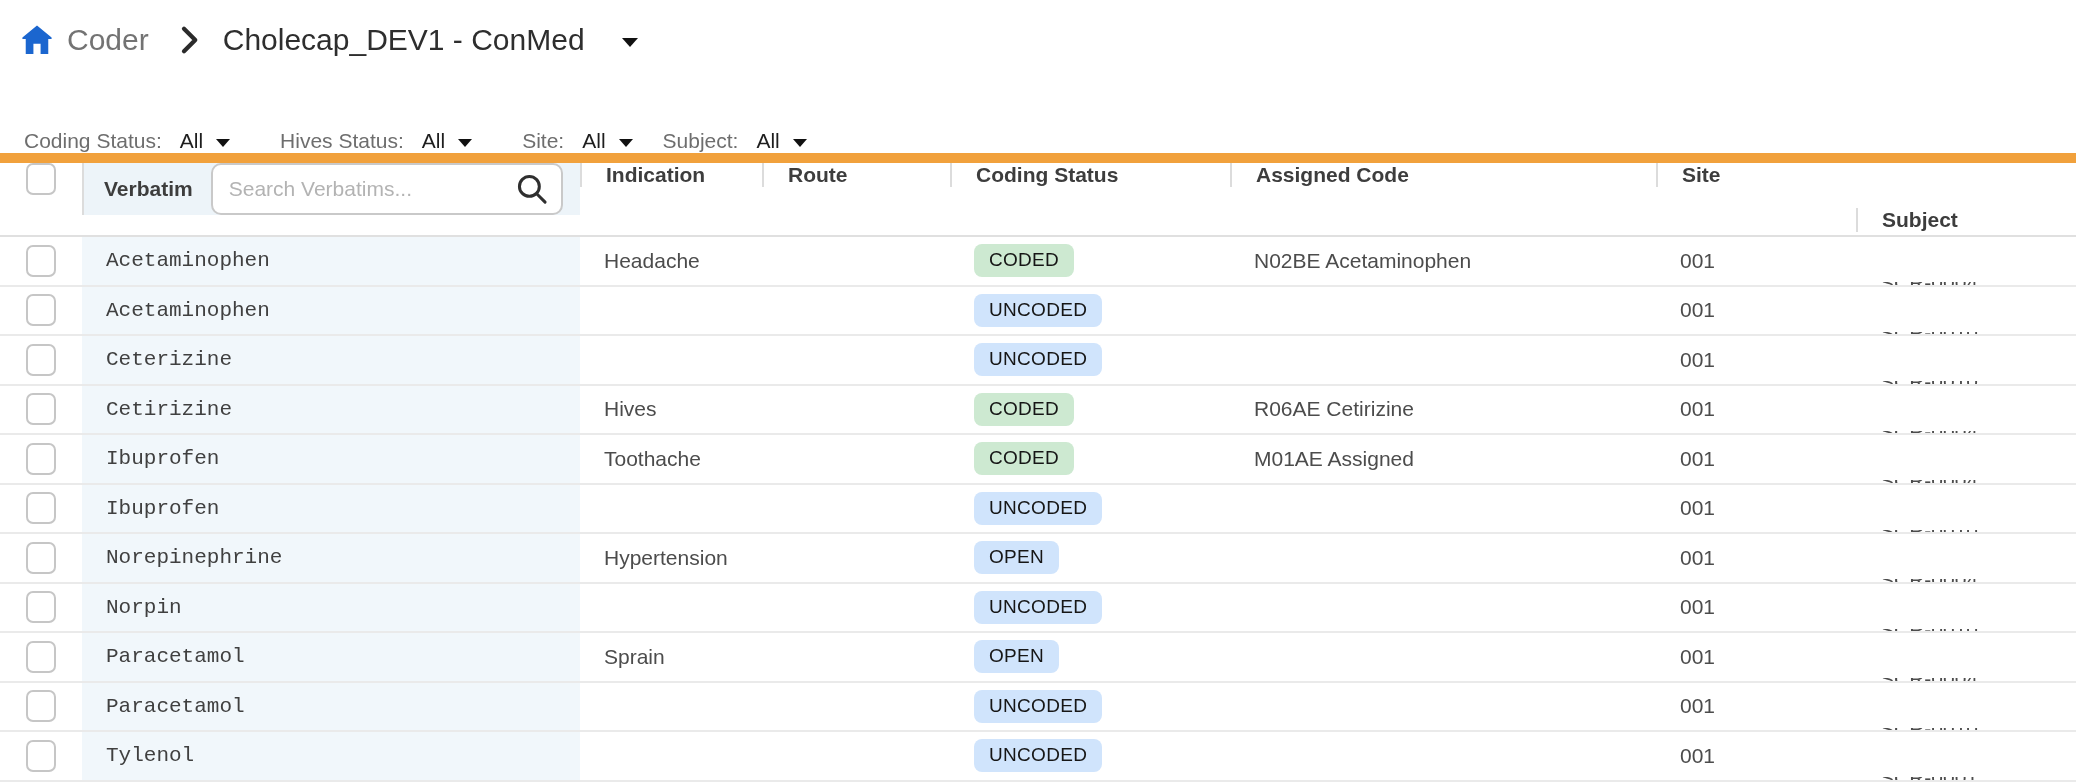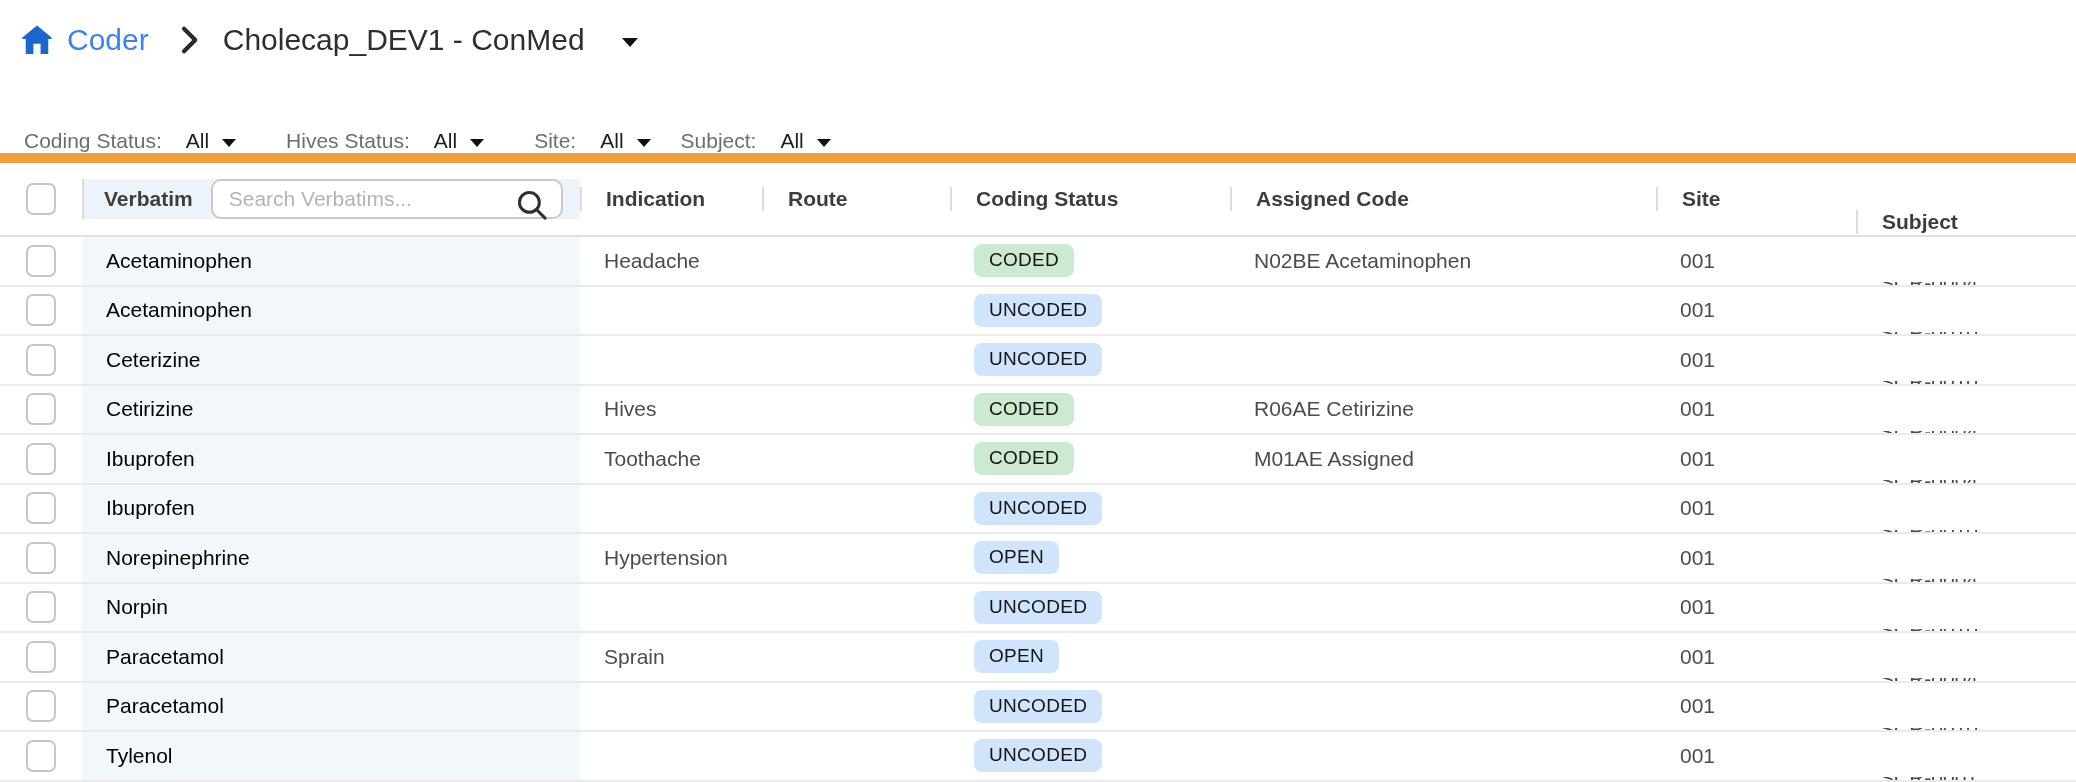--- a/index.html
+++ b/index.html
@@ -4,57 +4,57 @@
 <style>
   html,body{margin:0;padding:0;background:#ffffff;}
   body{
     width:2076px;height:782px;overflow:hidden;position:relative;
     font-family:"Liberation Sans", sans-serif;color:#4c4c4c;
     -webkit-font-smoothing:antialiased;
   }
   
   .breadcrumb{height:80px;display:flex;align-items:center;padding-left:20px;}
   .crumb-home{display:flex;align-items:center;cursor:pointer;}
-  .crumb-app{font-size:30px;color:#3b82f6;margin-left:13px;}
+  .crumb-app{font-size:30px;color:#737373;margin-left:13px;}
   .crumb-sep{margin:0 22px 0 28px;display:flex;align-items:center;}
   .study-selector{display:flex;align-items:center;cursor:pointer;gap:21px;}
   .crumb-study{font-size:30px;color:#2e2e2e;}
   .caret{width:0;height:0;border-left:8px solid transparent;border-right:8px solid transparent;border-top:9px solid #111;margin-left:16px;margin-top:4px;}
   
   .filterbar{height:73px;display:flex;align-items:flex-end;padding-left:24px;}
   .filter-group{display:flex;align-items:center;margin-right:50px;}
   .filter-label{font-size:21px;color:#6e6e6e;}
-  .filter-value{display:flex;align-items:center;cursor:pointer;margin-left:24px;}
+  .filter-value{display:flex;align-items:center;cursor:pointer;margin-left:18px;}
   .filter-value .val{font-size:21px;color:#1e1e1e;}
   .filter-value .caret{border-left-width:7px;border-right-width:7px;border-top-width:8px;margin-left:13px;margin-top:3px;}
   
   .orange-bar{height:10px;width:100%;}
   
-  .thead{height:74px;display:flex;align-items:center;border-bottom:2px solid #e0e0e0;box-sizing:border-box;}
+  .thead{height:74px;display:flex;align-items:flex-start;border-bottom:2px solid #e0e0e0;box-sizing:border-box;}
   .th{display:flex;align-items:center;font-size:21px;font-weight:bold;color:#3d3d3d;box-sizing:border-box;padding-left:24px;border-left:2px solid #dcdcdc;}
   .th.c-check{border-left:none;padding-left:0;}
   .c-check{width:82px;flex:none;display:flex;align-items:center;justify-content:center;}
   .c-verb{width:498px;flex:none;}
   .c-ind{width:182px;flex:none;}
   .c-route{width:188px;flex:none;}
   .c-status{width:280px;flex:none;}
   .c-code{width:426px;flex:none;}
   .c-site{width:200px;flex:none;}
   .c-subj{flex:1;margin-top:45px;}
   .th.c-verb{background:#edf4f9;padding-left:20px;}
   .checkbox{width:30px;height:32px;border:2px solid #c6c6c6;border-radius:7px;background:#fff;box-sizing:border-box;cursor:pointer;}
   .search-wrap{position:relative;margin-left:18px;}
-  .search-input{width:352px;height:40px;box-sizing:border-box;border:2px solid #c9c9c9;border-radius:10px;background:#fff;font-family:"Liberation Sans",sans-serif;font-size:21px;color:#444;padding:0 58px 0 16px;outline:none;}
+  .search-input{width:352px;height:52px;box-sizing:border-box;border:2px solid #c9c9c9;border-radius:10px;background:#fff;font-family:"Liberation Sans",sans-serif;font-size:21px;color:#444;padding:0 58px 0 16px;outline:none;}
   .search-input::placeholder{color:#b3b3b3;}
   .search-icon{position:absolute;right:14px;top:9px;cursor:pointer;}
   
   .tbody .tr{display:flex;height:49.5px;border-bottom:2px solid #eaeaea;box-sizing:border-box;align-items:stretch;}
   .td{display:flex;align-items:center;font-size:21px;color:#4c4c4c;box-sizing:border-box;padding-left:24px;overflow:hidden;white-space:nowrap;}
   .td.c-check{padding-left:0;}
-  .td.c-verb{background:#f1f7fb;color:#000000;}
+  .td.c-verb{background:#f1f7fb;color:#404040;font-family:Liberation Mono, monospace;}
   .badge{display:inline-block;font-size:19px;color:#161616;padding:6px 15px;border-radius:8px;line-height:1.1;letter-spacing:0.3px;}
 </style>
 </head>
 <body>
 
 <div class="breadcrumb">
   <span class="crumb-home">
     <span style="display:flex;">
       <svg width="34" height="32" viewBox="0 0 26 25">
           <path d="M13 1.2 L1.6 10.6 L1.6 11.8 L4.2 11.8 L4.2 23.4 L10.2 23.4 L10.2 15.4 L15.8 15.4 L15.8 23.4 L21.8 23.4 L21.8 11.8 L24.4 11.8 L24.4 10.6 Z" fill="#1b66cf"></path>

